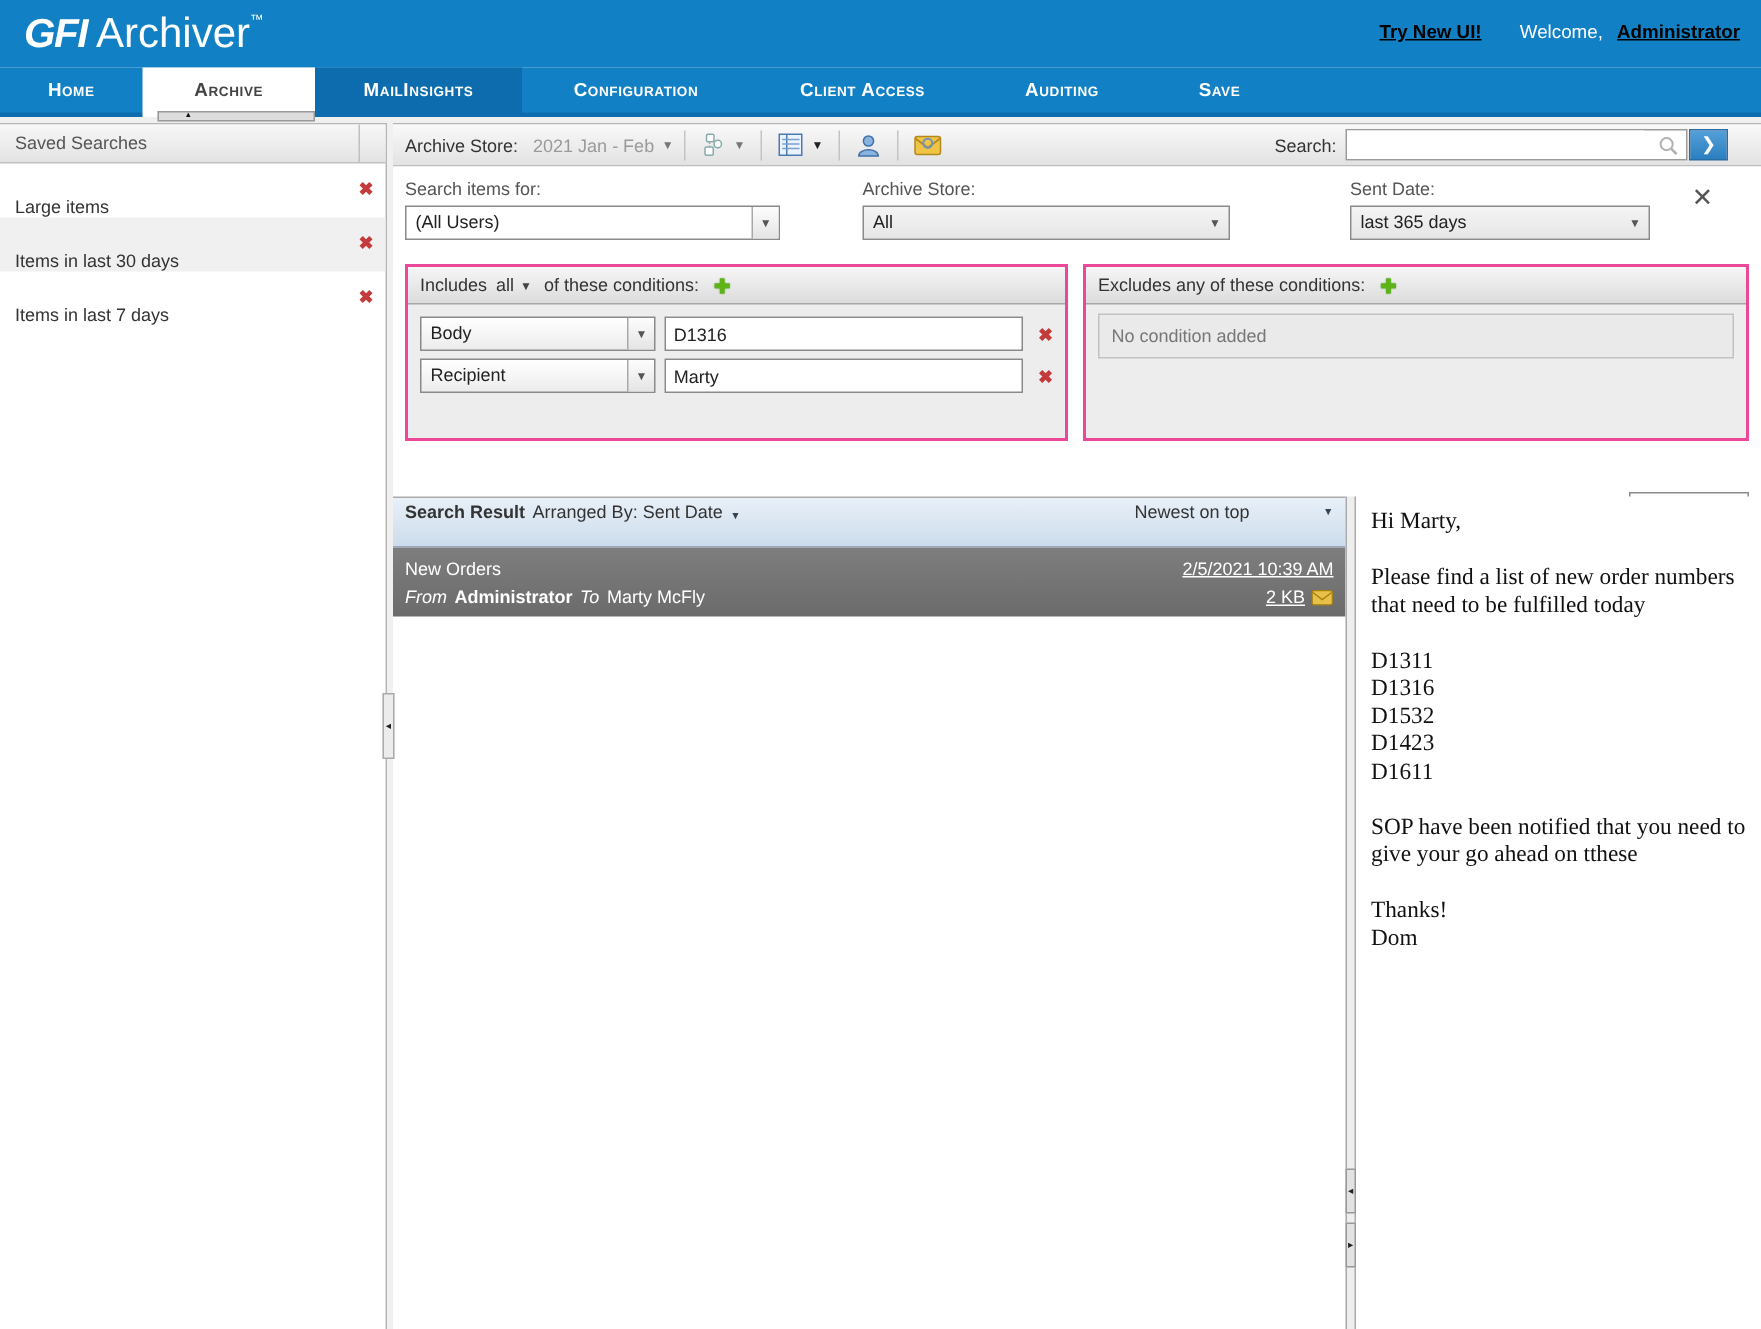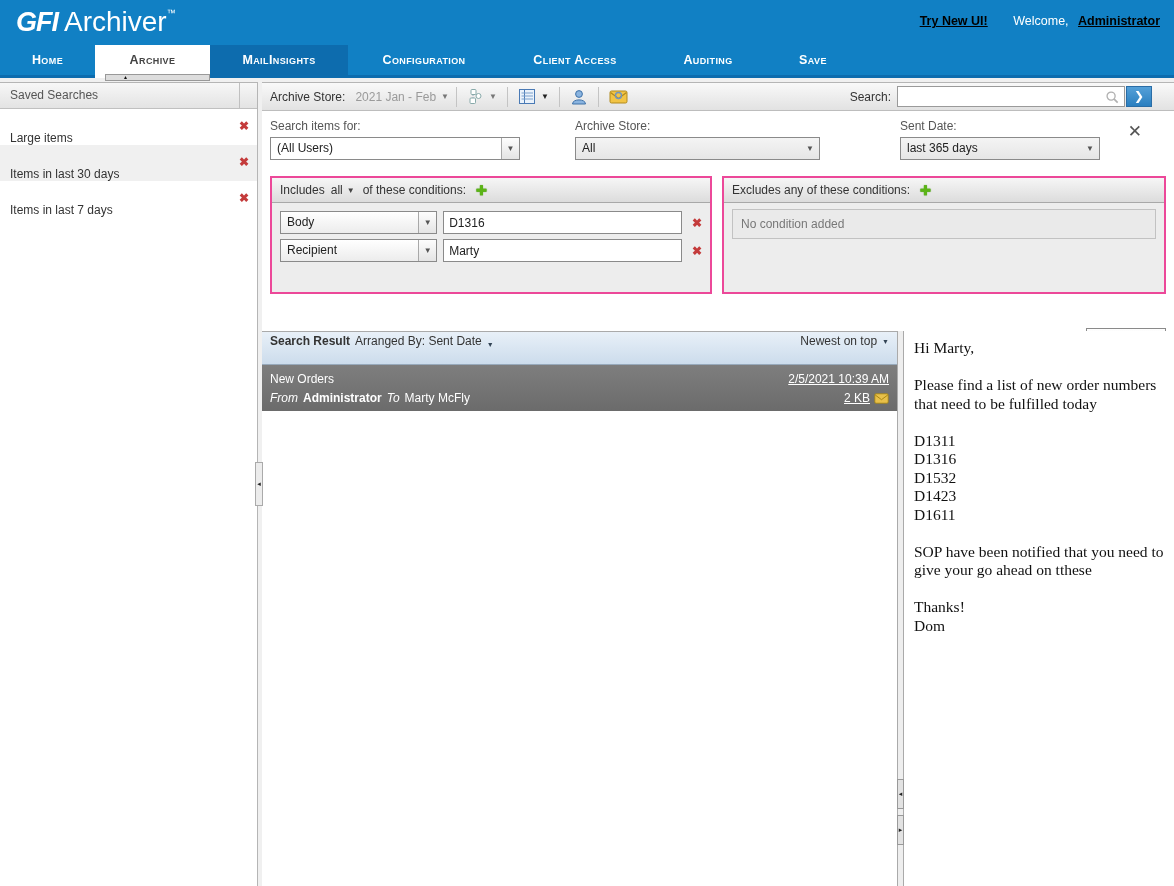--- a/index.html
+++ b/index.html
@@ -81,21 +81,21 @@
   .fb-right { position:absolute; right:8px; top:3px; display:flex; align-items:center; gap:10px; }
   .help-ic { width:16px; height:16px; border-radius:50%; background:radial-gradient(circle at 35% 30%, #6aa7e8, #1f60b0); color:#fff; font-size:11px; font-weight:bold; text-align:center; line-height:16px; cursor:pointer; }
   .fb-right a { color:#1256cc; text-decoration:underline; cursor:pointer; }
   .search-btn { width:80px; height:23px; background:linear-gradient(#fefefe,#ececec); border:1px solid #8a8a8a; font-size:12px; font-weight:bold; color:#222; text-align:center; line-height:21px; cursor:pointer; margin-left:6px; }
 
   
   .results { position:absolute; left:0; top:248px; width:635px; bottom:0; border-top:1px solid #aaa; background:#fff; }
   .res-head { height:23px; background:linear-gradient(#e8f0f8,#ccdcec); border-bottom:1px solid #97a9bb; display:flex; align-items:flex-end; font-size:12px; color:#333; padding:16px 8px; }
   .res-head b { margin-right:5px; }
   .res-head .chev { font-size:7px; color:#345; margin-left:5px; }
-  .res-head .right { margin-left:auto; display:flex; align-items:center; cursor:pointer; }
+  .res-head .right { margin-left:auto; display:flex; align-items:center; cursor:pointer;gap:44px; }
   .mail-row { height:46px; background:linear-gradient(#7e7e7e,#6b6b6b); color:#fff; padding:5px 8px 0 8px; cursor:pointer; }
   .mr-line { display:flex; font-size:12px; line-height:19px; }
   .mr-line .r { margin-left:auto; display:flex; align-items:center; gap:4px;text-decoration:underline; }
   .mr-line i { font-style:italic; margin-right:5px; }
   .mr-line b { margin-right:5px; }
 
   
   .vsplit { position:absolute; left:635px; top:248px; bottom:0; width:7px; background:#eee; border-left:1px solid #aaa; border-right:1px solid #aaa; }
   .vs-handle { position:absolute; left:-1px; width:7px; height:30px; background:#e2e2e2; border:1px solid #999; font-size:7px; color:#222; display:flex; align-items:center; justify-content:center; cursor:pointer; }
 

